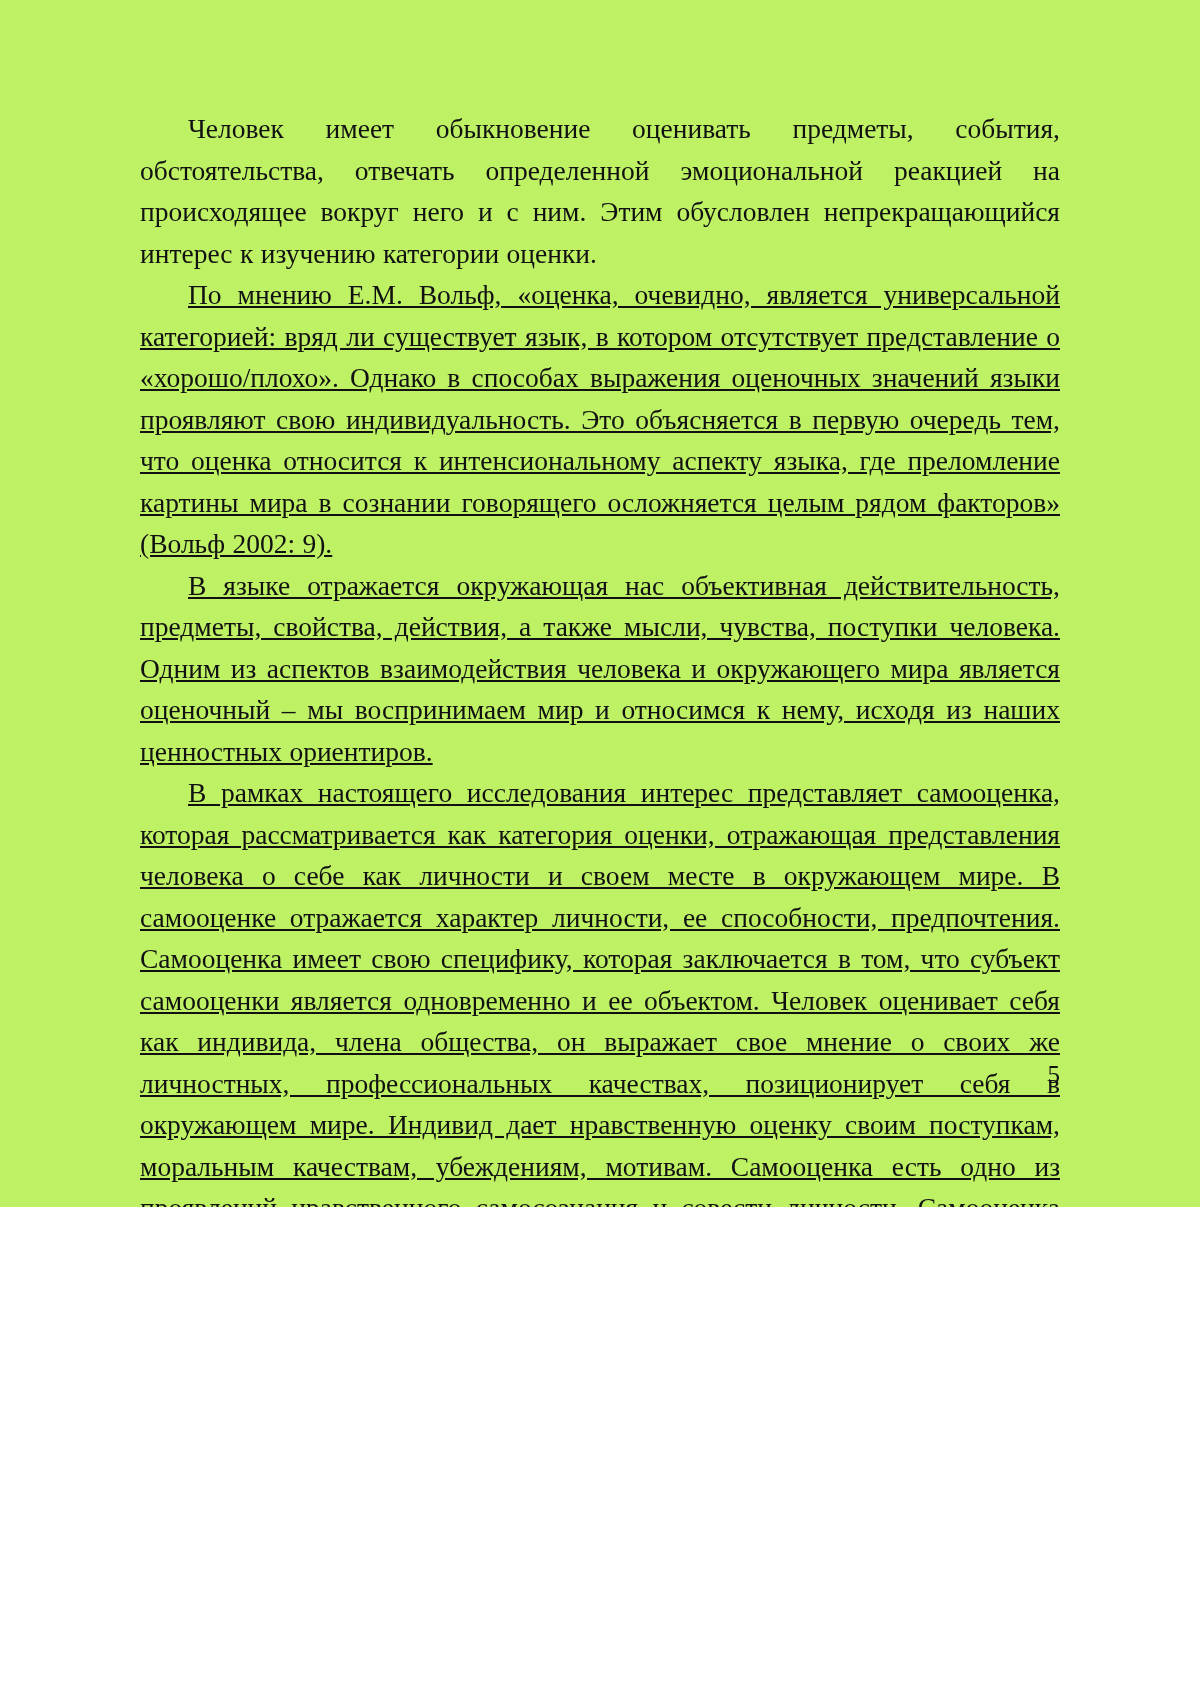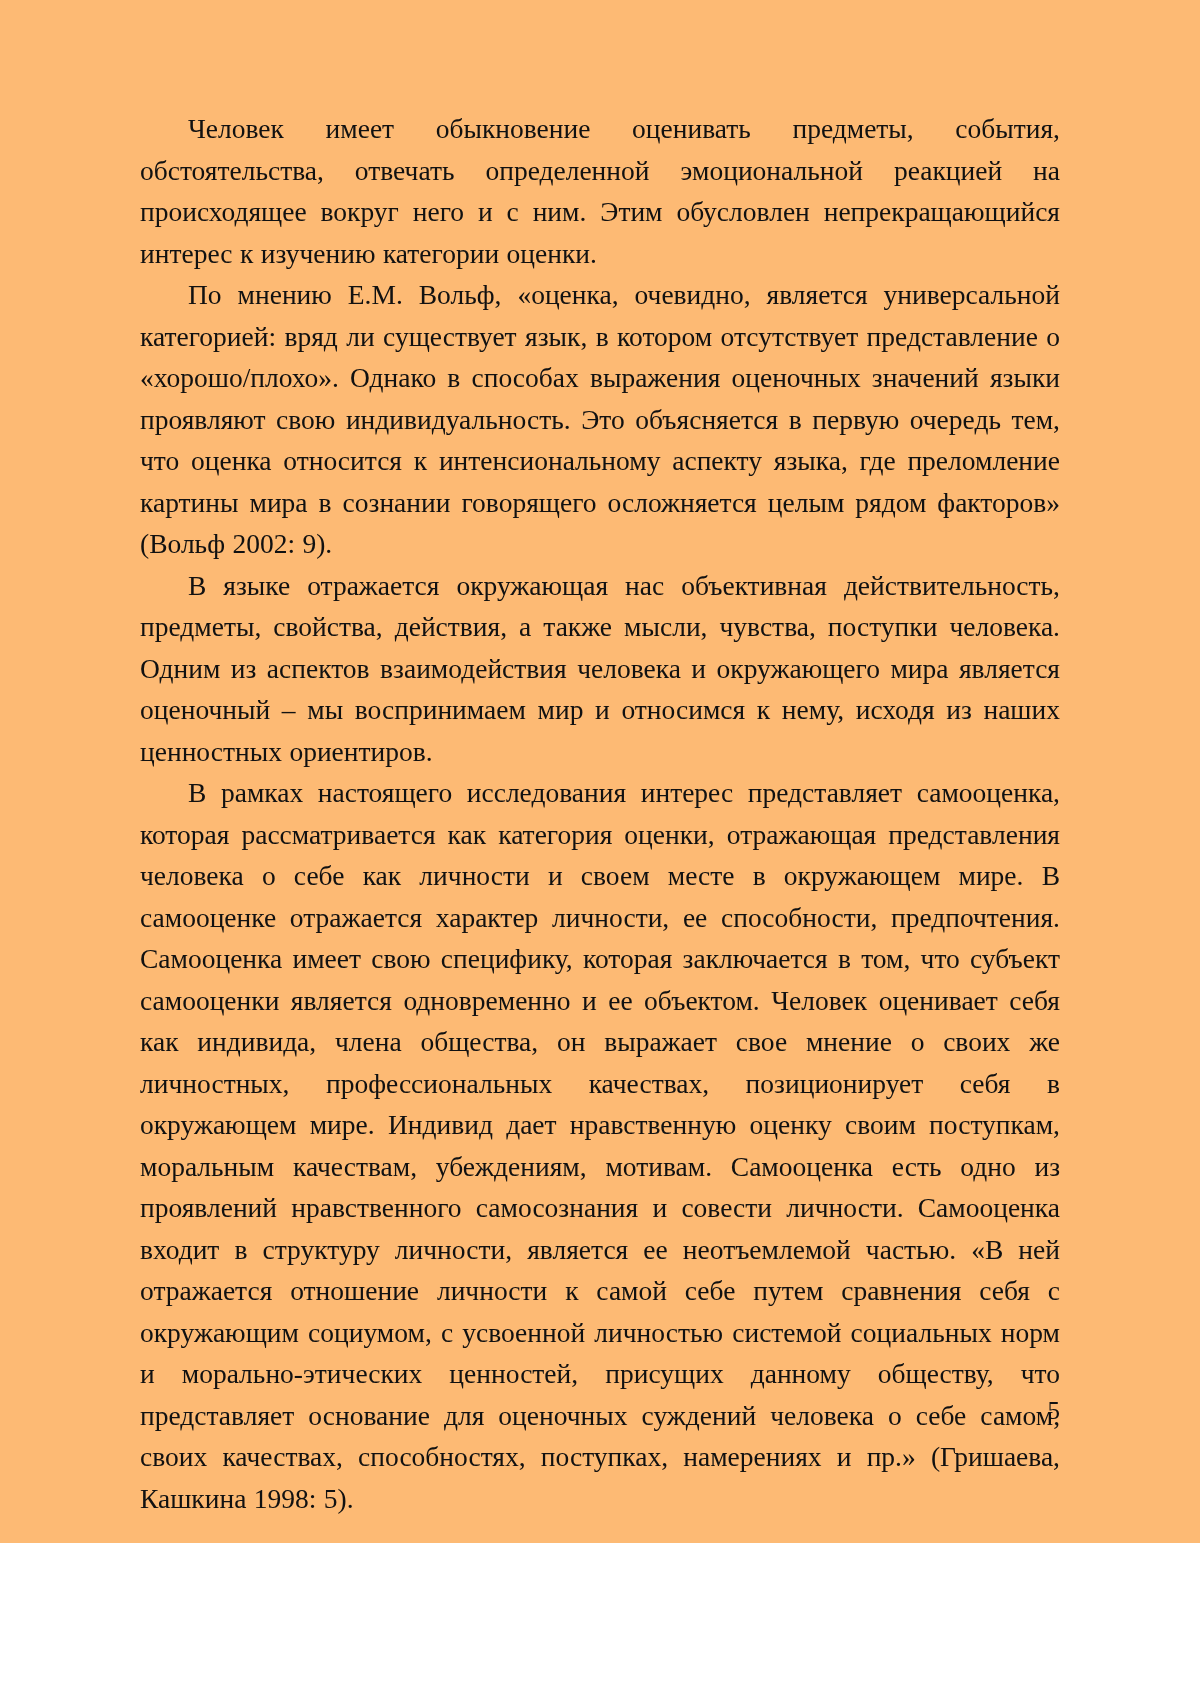--- a/index.html
+++ b/index.html
@@ -4,23 +4,23 @@
 <title>Document page</title>
 <style>
   html, body {
     margin: 0;
     padding: 0;
     background: #ffffff;
   }
   .page {
     position: relative;
     width: 1200px;
-    height: 1543px;
+    height: 1207px;
     margin: 0 auto;
-    background: #fdba74;
+    background: #bef264;
     box-sizing: border-box;
     overflow: hidden;
     padding-left: 24px;
   }
   .text-column {
     position: absolute;
     left: 140px;
     top: 108px;
     width: 920px;
   }
@@ -30,20 +30,21 @@
     line-height: 41.5px;
     color: #111111;
     text-align: justify;
     text-indent: 48px;
     margin: 0 0 0 0;
     hyphens: manual;
     word-spacing: 0.02em;
   }
   .para + .para {
     margin-top: 0;
+    text-decoration: underline;
   }
   .page-number {
     position: absolute;
     right: 140px;
     bottom: 118px;
     font-family: "Liberation Serif", "DejaVu Serif", serif;
     font-size: 25px;
     color: #111111;
     text-align: right;
   }

